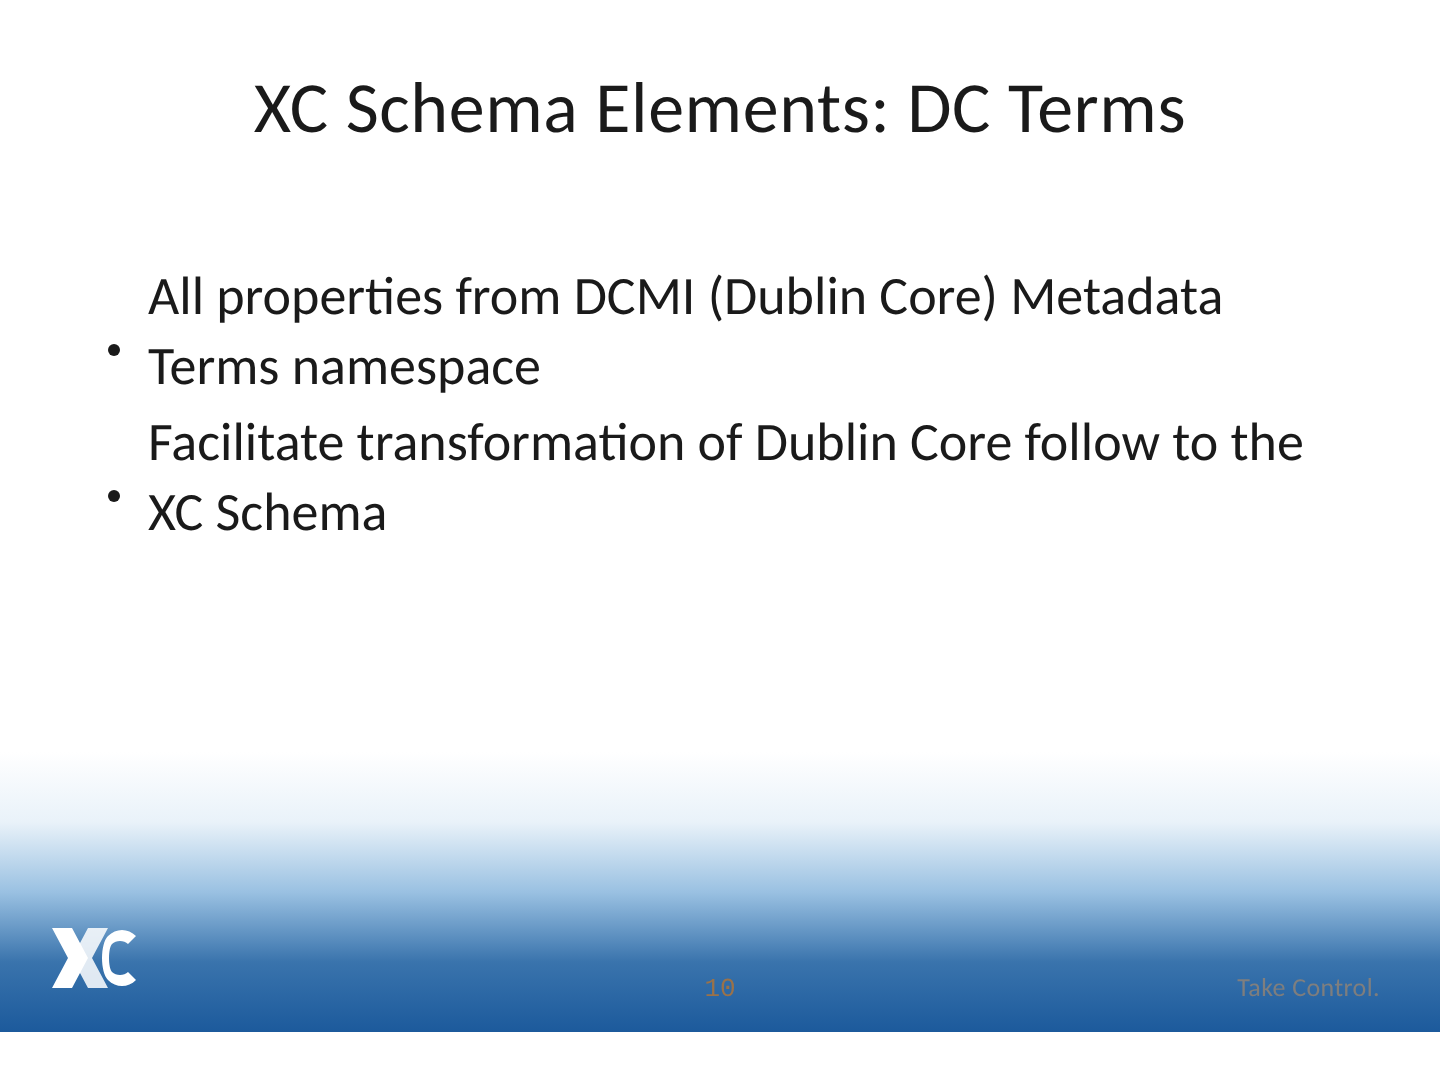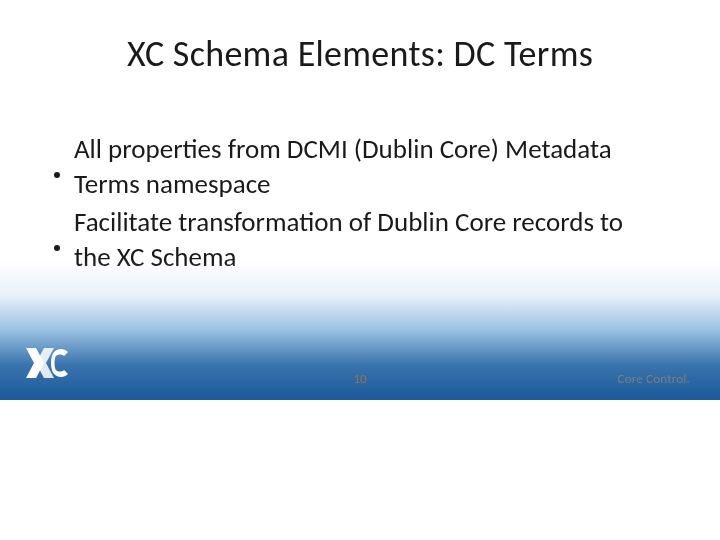--- a/index.html
+++ b/index.html
@@ -4,21 +4,21 @@
 <style>
   * { margin: 0; padding: 0; box-sizing: border-box; }
   html, body { width: 720px; height: 540px; overflow: hidden; }
   body {
     font-family: Calibri, "Segoe UI", Arial, sans-serif;
     background: #fff;
     position: relative;
   }
   .slide {
     width: 720px;
-    height: 400px;
+    height: 516px;
     position: relative;
     background: #fff;
   }
   .title {
     position: absolute;
     top: 32px;
     left: 0;
     width: 100%;
     text-align: center;
     font-size: 36px;
@@ -74,20 +74,21 @@
   }
   .page-num {
     position: absolute;
     bottom: 14px;
     left: 0;
     width: 100%;
     text-align: center;
     font-size: 13px;
     color: #9a724a;
     font-weight: 400;
+    font-family: Liberation Mono, monospace;
   }
   .tagline {
     position: absolute;
     right: 30px;
     bottom: 14px;
     font-size: 13px;
     color: rgba(180,140,100,0.6);
     font-weight: 400;
     letter-spacing: 0.2px;
   }
@@ -99,31 +100,31 @@
 
   <div class="title">XC Schema Elements:  DC Terms</div>
 
   <div class="content">
     <div class="bullet-row">
       <div class="bullet-dot"></div>
       <div class="bullet-text">All properties from DCMI (Dublin Core) Metadata Terms namespace</div>
     </div>
     <div class="bullet-row">
       <div class="bullet-dot"></div>
-      <div class="bullet-text">Facilitate transformation of Dublin Core records to the XC Schema</div>
+      <div class="bullet-text">Facilitate transformation of Dublin Core follow to the XC Schema</div>
     </div>
   </div>
 
   <div class="footer-gradient"></div>
 
   <svg class="logo" viewBox="0 0 52 42">
     <g fill="#ffffff">
       <path d="M 4 2 L 14 2 L 22 17 L 14 32 L 4 32 L 12 17 Z"></path>
       <path d="M 32 2 L 22 2 L 14 17 L 22 32 L 32 32 L 24 17 Z" opacity="0.85"></path>
       <path d="M 46 6 C 42 2 36 2 32 6 C 28 10 28 24 32 28 C 36 32 42 32 46 28 L 42 24 C 40 26 36 26 34 24 C 32 22 32 12 34 10 C 36 8 40 8 42 10 Z"></path>
     </g>
   </svg>
 
   <div class="page-num">10</div>
 
-  <div class="tagline">Core Control.</div>
+  <div class="tagline">Take Control.</div>
 
 </div>
 
 </body></html>

